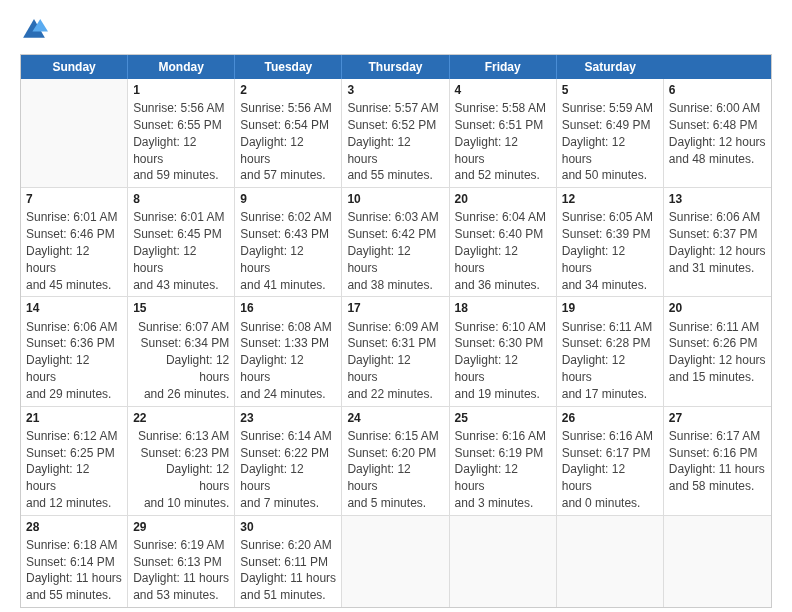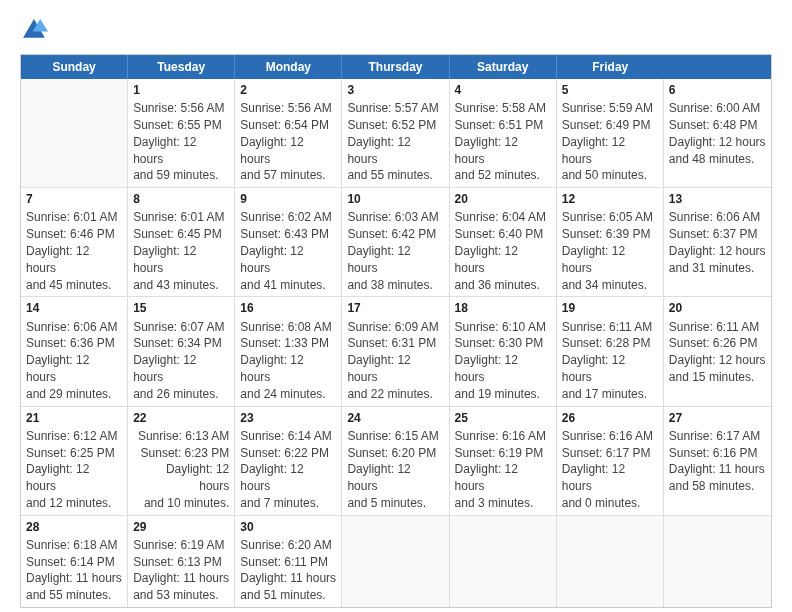--- a/index.html
+++ b/index.html
@@ -126,25 +126,25 @@
     </div>
     <div class="title-block">
       <div class="month-year"></div>
       <div class="location"></div>
     </div>
   </div>
 
   <div class="calendar">
     <div class="cal-header">
     <div class="cal-header-cell">Sunday</div>
+        <div class="cal-header-cell">Monday</div>
         <div class="cal-header-cell">Tuesday</div>
-        <div class="cal-header-cell">Monday</div>
         <div class="cal-header-cell">Thursday</div>
+        <div class="cal-header-cell">Friday</div>
         <div class="cal-header-cell">Saturday</div>
-        <div class="cal-header-cell">Friday</div>
       </div>
     <div class="cal-body">
     <div class="cal-row">
           <div class="cal-cell empty"></div>
           <div class="cal-cell">
             <span class="day-num">1</span>
             <div class="day-info" style="white-space: pre-line;">Sunrise: 5:56 AM
 Sunset: 6:55 PM
 Daylight: 12 hours
 and 59 minutes.</div>
@@ -239,21 +239,21 @@
         <div class="cal-row">
           <div class="cal-cell">
             <span class="day-num">14</span>
             <div class="day-info" style="white-space: pre-line;">Sunrise: 6:06 AM
 Sunset: 6:36 PM
 Daylight: 12 hours
 and 29 minutes.</div>
           </div>
           <div class="cal-cell">
             <span class="day-num">15</span>
-            <div class="day-info" style="white-space: pre-line;">Sunrise: 6:07 AM
+            <div class="day-info" style="white-space: pre-line; text-align: right;">Sunrise: 6:07 AM
 Sunset: 6:34 PM
 Daylight: 12 hours
 and 26 minutes.</div>
           </div>
           <div class="cal-cell">
             <span class="day-num">16</span>
             <div class="day-info" style="white-space: pre-line;">Sunrise: 6:08 AM
 Sunset: 1:33 PM
 Daylight: 12 hours
 and 24 minutes.</div>

